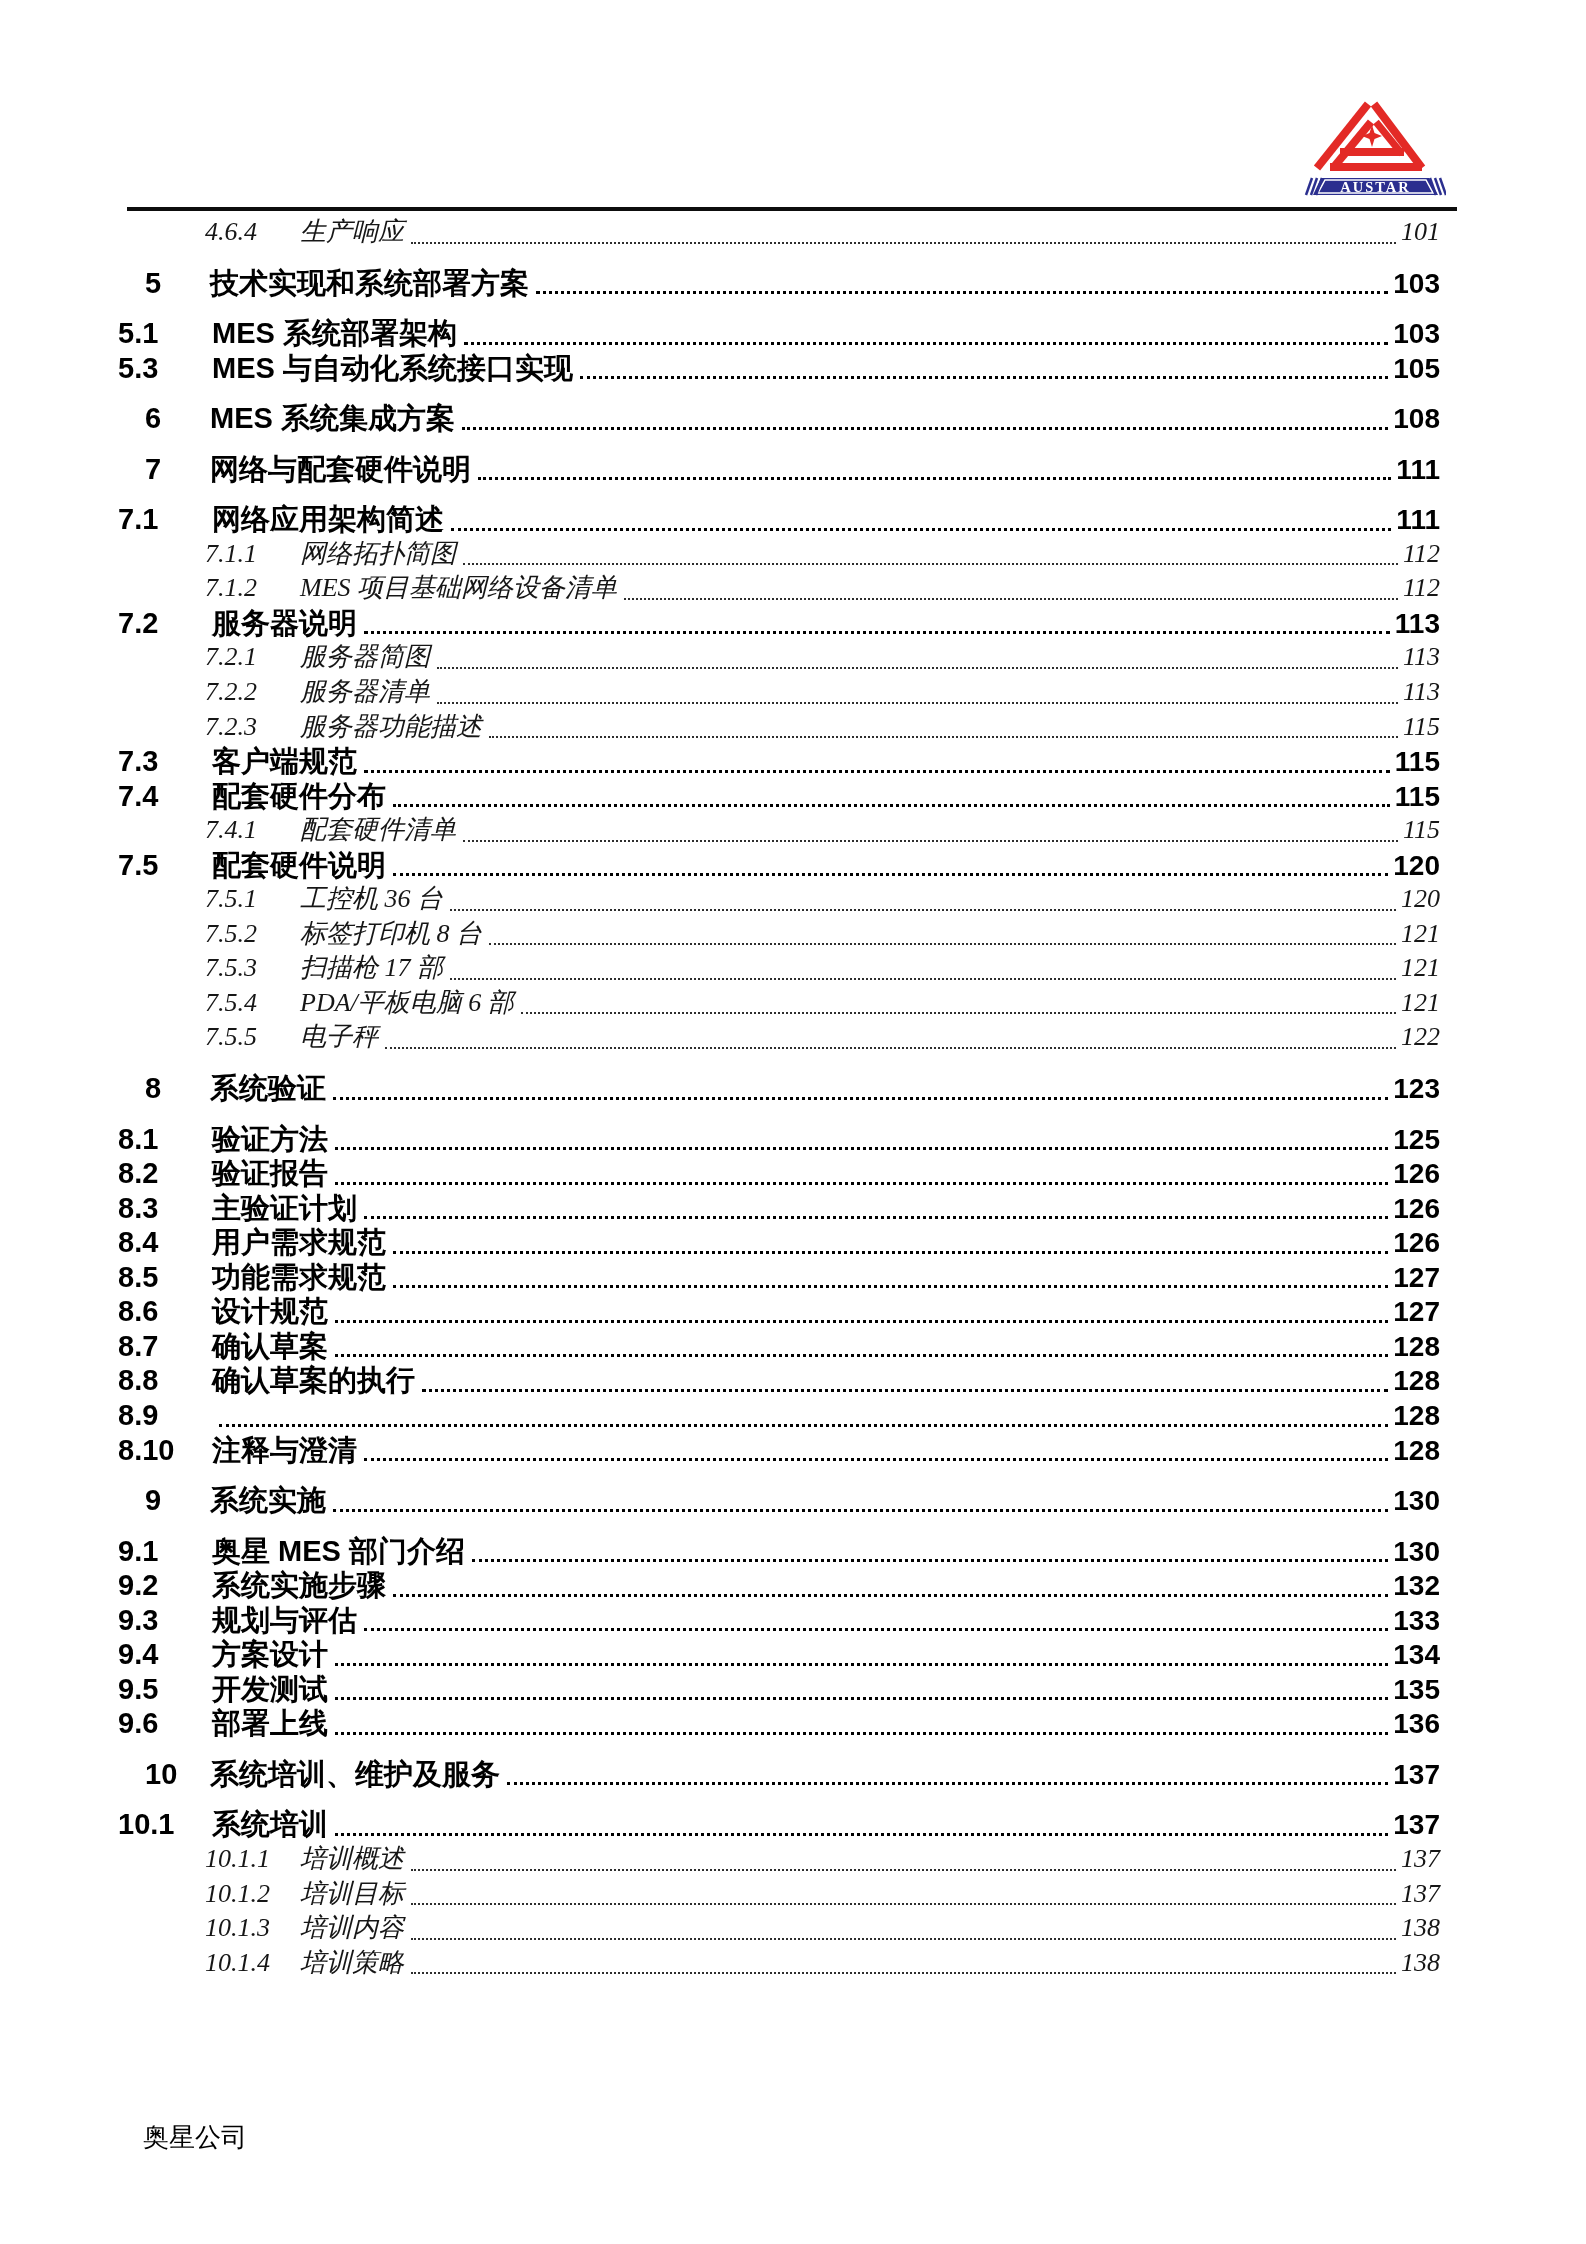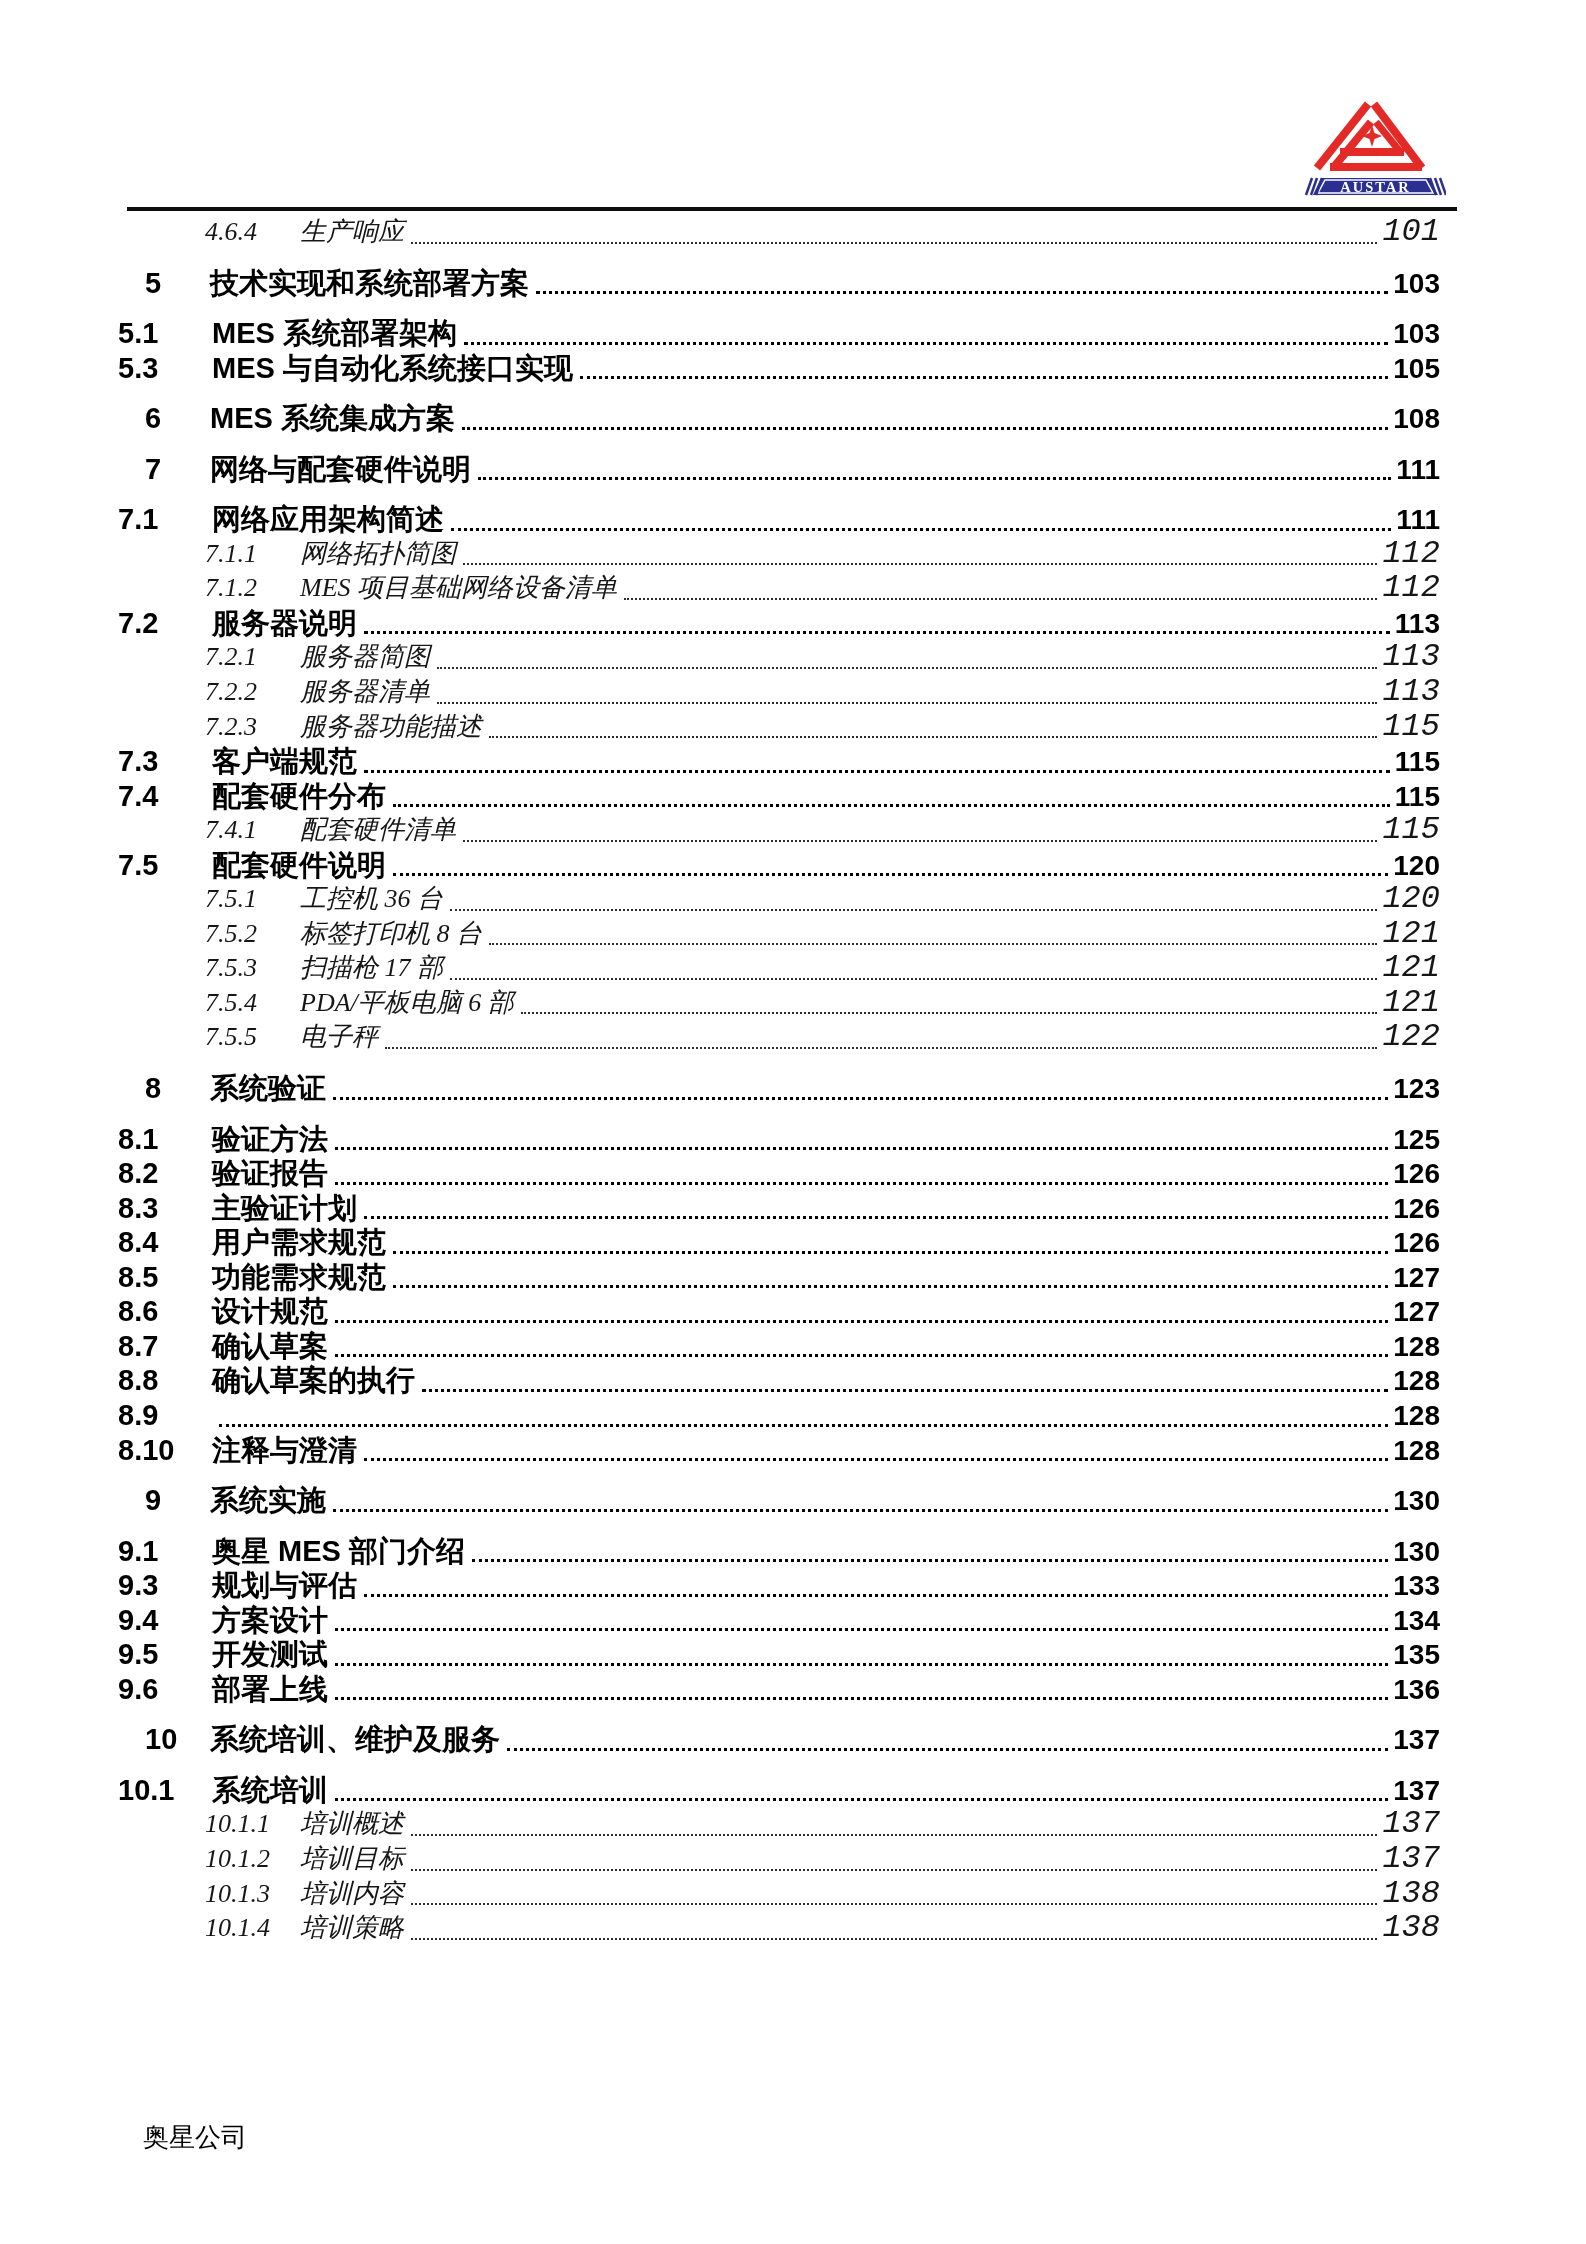--- a/index.html
+++ b/index.html
@@ -42,21 +42,21 @@
   .lvl3 .num { min-width:95px; }
   .title { flex:0 1 auto; }
   .leader {
     flex:1 1 auto; min-width:24px;
     border-bottom:3.4px dotted #000;
     align-self:flex-end; margin:0 5px 6px 7px;
   }
   .lvl3 .leader { border-bottom:2.4px dotted #2d2d2d; margin-bottom:6px; }
   .page { flex:0 0 auto; }
   .lvl1 .page, .lvl2 .page { font-size:28px; }
-  .lvl3 .page { font-family:Liberation Mono, monospace; font-size:32px; }
+  .lvl3 .page { font-family:Liberation Serif, serif; font-size:26px; }
   .footer {
     position:absolute; left:143px; top:2121px;
     font-size:26px; font-weight:normal; line-height:32px;
   }
 </style>
 </head>
 <body>
 
 <svg class="logo" viewBox="0 0 150 100" xmlns="http://www.w3.org/2000/svg" aria-hidden="true">
   <g stroke="#e32a26" stroke-width="8" fill="none">
@@ -287,20 +287,26 @@
       <span class="leader"></span>
       <span class="page">130</span>
     </div>
     <div class="row lvl2">
       <span class="num">9.1</span>
       <span class="title">奥星 MES 部门介绍</span>
       <span class="leader"></span>
       <span class="page">130</span>
     </div>
     <div class="row lvl2">
+      <span class="num">9.2</span>
+      <span class="title">系统实施步骤</span>
+      <span class="leader"></span>
+      <span class="page">132</span>
+    </div>
+    <div class="row lvl2">
       <span class="num">9.3</span>
       <span class="title">规划与评估</span>
       <span class="leader"></span>
       <span class="page">133</span>
     </div>
     <div class="row lvl2">
       <span class="num">9.4</span>
       <span class="title">方案设计</span>
       <span class="leader"></span>
       <span class="page">134</span>

